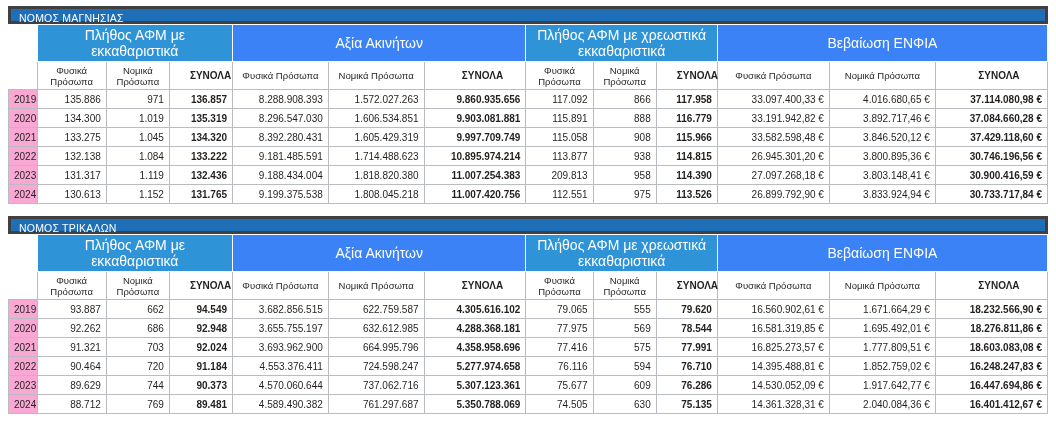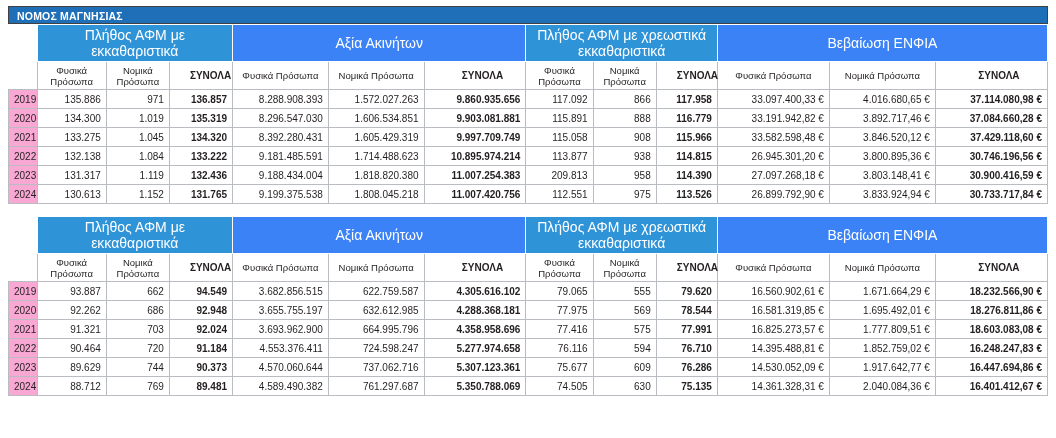--- a/index.html
+++ b/index.html
@@ -20,25 +20,25 @@
     padding: 6px 0 0 0;
     box-sizing: border-box;
   }
   .block {
     width: 1040px;
     margin: 0 auto 12px auto;
   }
   .block-title {
     background: #1e6fb8;
     color: #ffffff;
-    font-weight: bold;
+    font-weight: normal;
     font-size: 10.5px;
     letter-spacing: 0.2px;
     padding: 3px 0 3px 8px;
-    border: 1px solid #404040;
+    border: 3px solid #404040;
     box-sizing: border-box;
     height: 18px;
     line-height: 12px;
   }
   table.grid {
     border-collapse: collapse;
     width: 100%;
     table-layout: fixed;
   }
   table.grid td, table.grid th {
@@ -254,20 +254,21 @@
           <td class="num b">113.526</td>
           <td class="num">26.899.792,90 €</td>
           <td class="num">3.833.924,94 €</td>
           <td class="num b">30.733.717,84 €</td>
         </tr>
       </tbody>
     </table>
   </div>
 
   <div class="block">
+    <div class="block-title">ΝΟΜΟΣ ΤΡΙΚΑΛΩΝ</div>
     <table class="grid">
       <colgroup>
         <col class="c-year">
           <col class="c-a1">
           <col class="c-a2">
           <col class="c-a3">
         <col class="c-b1">
           <col class="c-b2">
           <col class="c-b3">
         <col class="c-c1">

